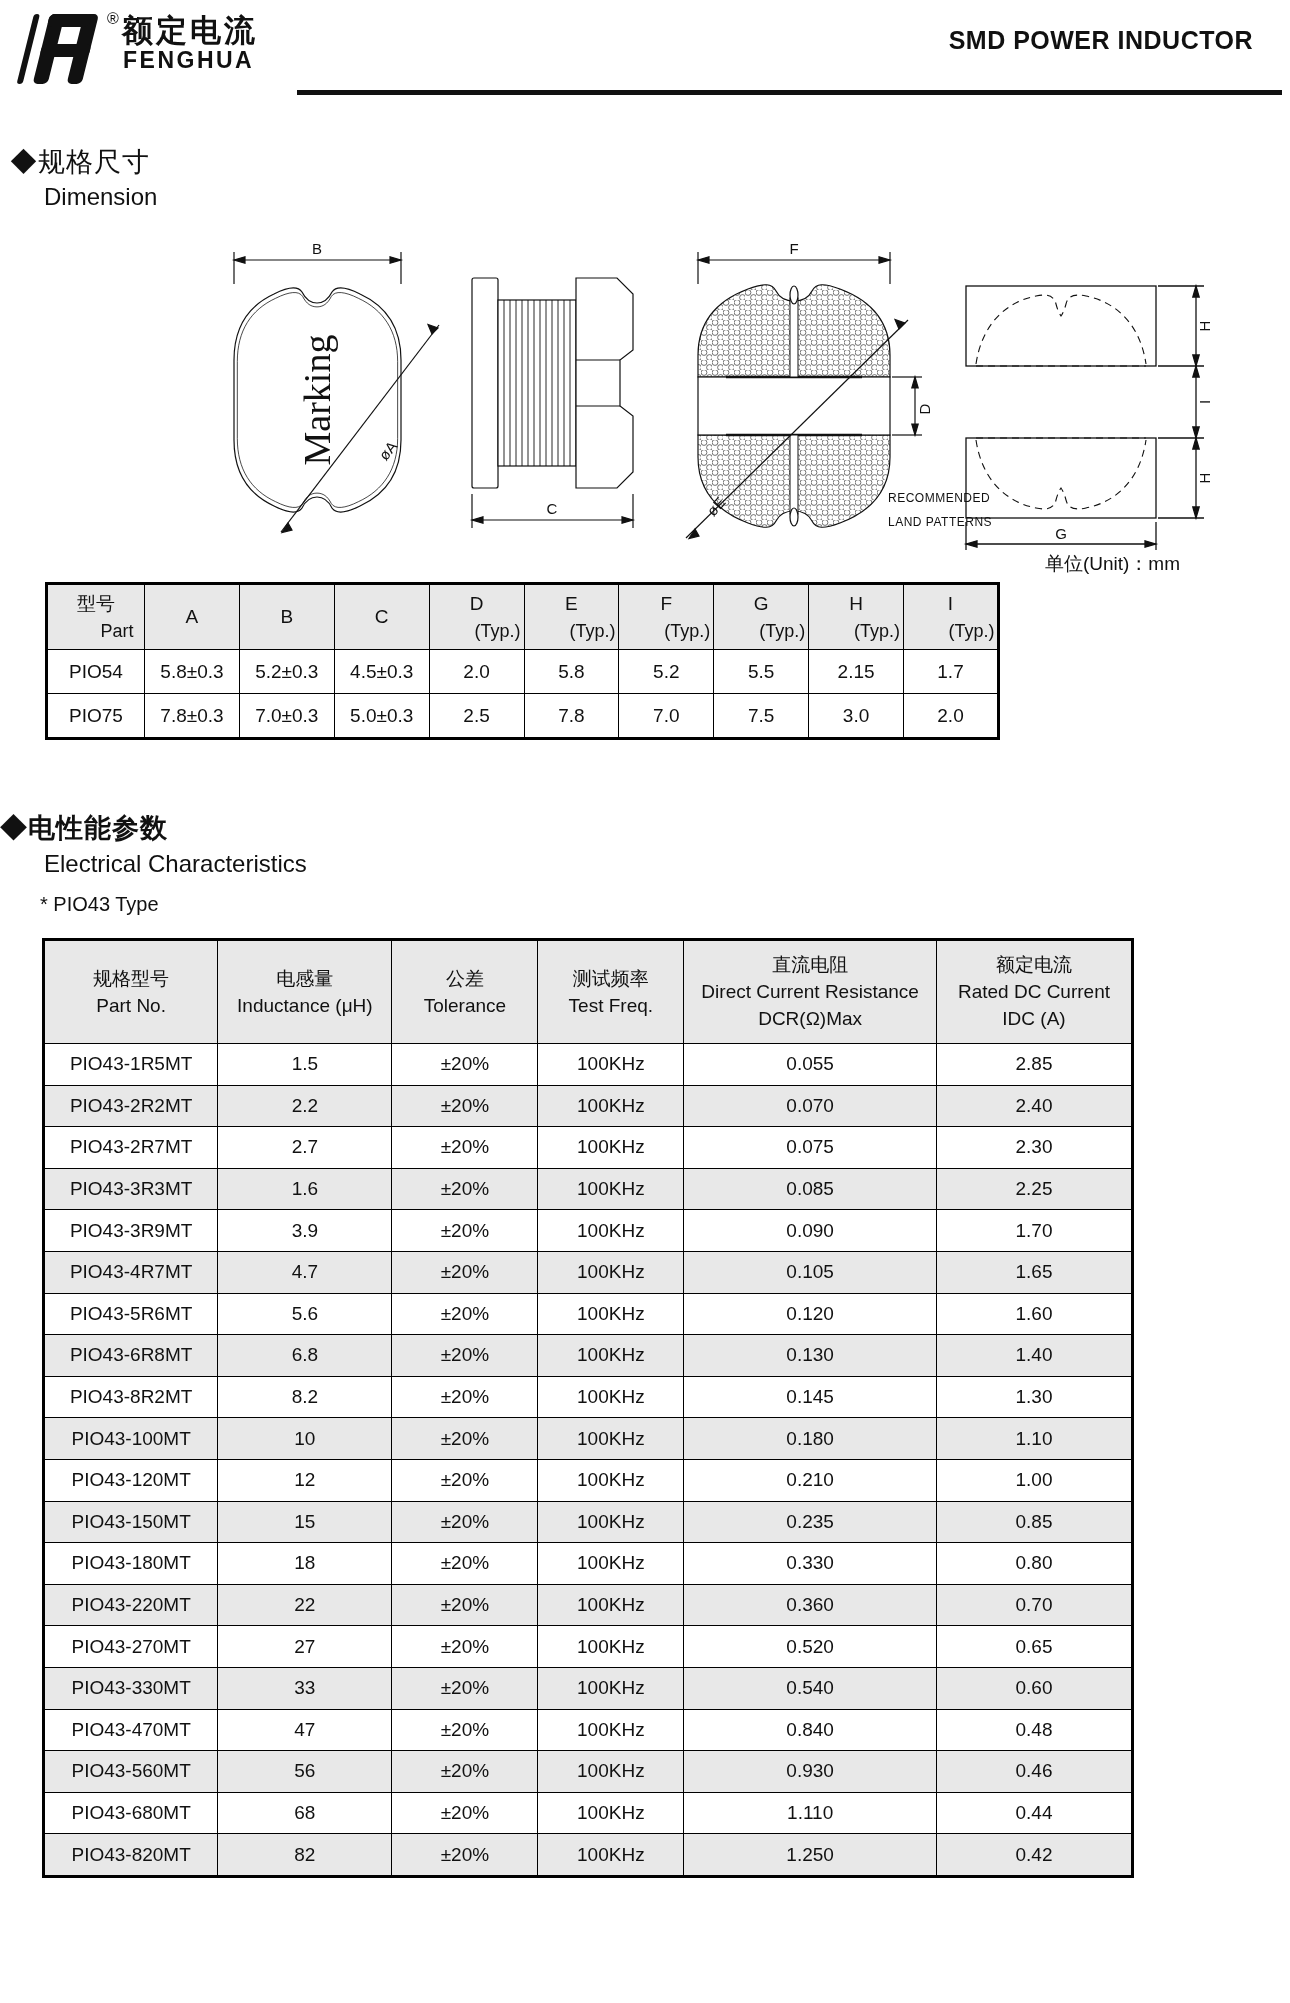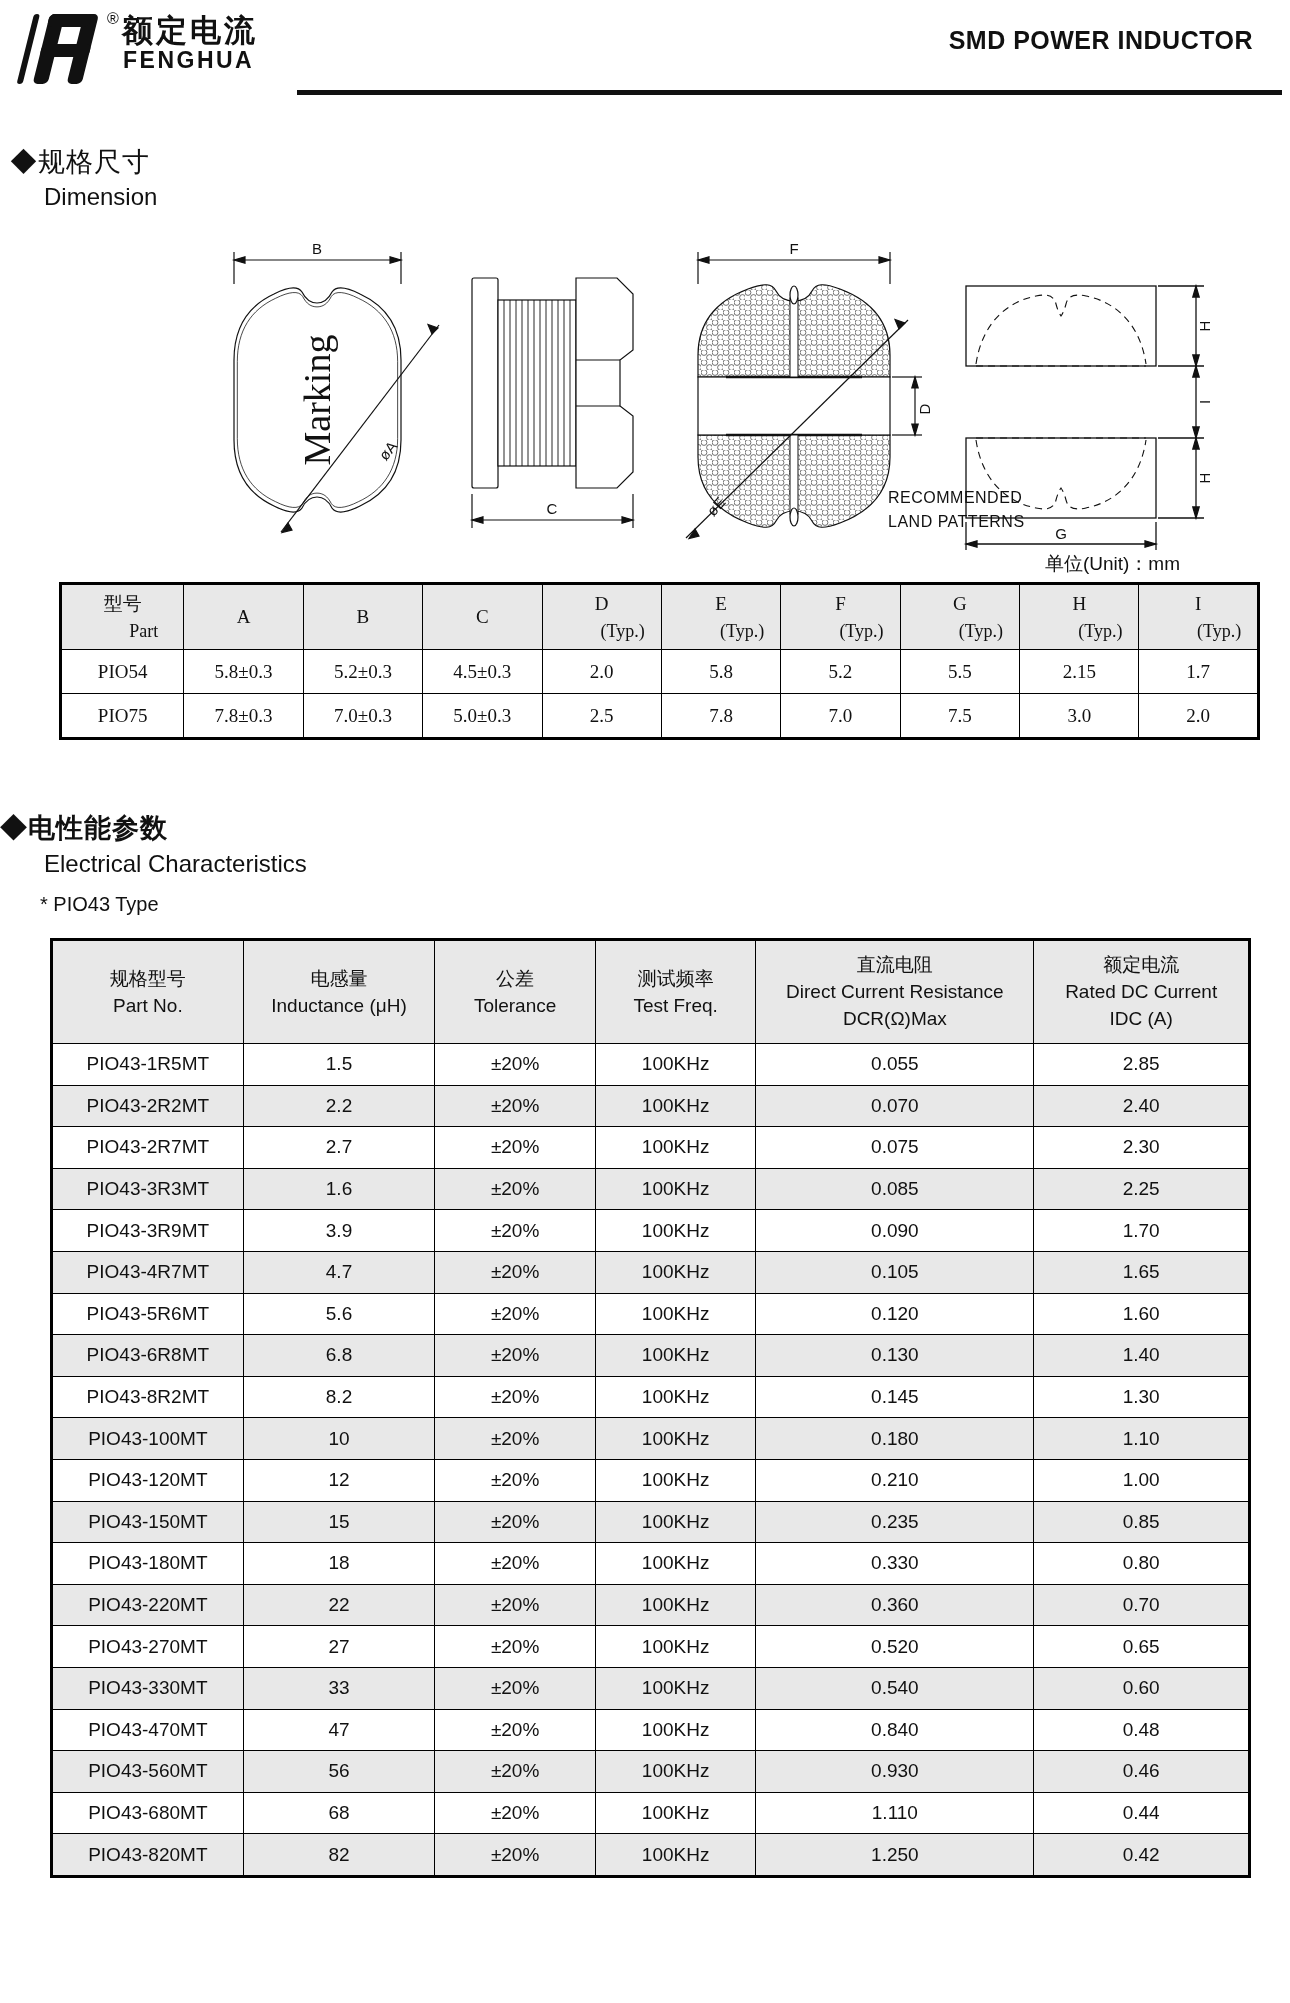--- a/index.html
+++ b/index.html
@@ -28,35 +28,35 @@
   #type-note { left:40px; top:893px; font-size:20px; }
 
   #unit-note { right:110px; top:551px; font-size:19px; }
 
   
   #drawings { left:0; top:238px; width:1290px; height:300px; }
   #drawings svg { position:absolute; }
   svg text { font-family:"Liberation Sans", sans-serif; fill:#111; }
   .dim-label { font-size:15px; }
   .marking-label { font-family:"Liberation Serif", serif; font-size:38px; }
-  #land-caption { left:888px; top:248px; font-size:16px; line-height:24px; letter-spacing:0.5px; }
+  #land-caption { left:888px; top:248px; font-size:12px; line-height:24px; letter-spacing:0.5px; }
 
   
   table { border-collapse:collapse; position:absolute; table-layout:fixed; background:#fff; }
   th,td { border:1.6px solid #000; text-align:center; vertical-align:middle;
           font-weight:normal; padding:0; font-size:19px; overflow:hidden; }
   table { border:3px solid #000; }
   thead th { background:#e8e8e8; }
 
-  #dim-table { left:59px; top:582px; width:1201px;font-family:Liberation Serif, serif; }
+  #dim-table { left:45px; top:582px; width:955px; }
   #dim-table thead th { height:64px; }
   #dim-table tbody td { height:43px; }
   #dim-table .h2 { font-size:18px;margin-left:42px; }
 
-  #elec-table { left:50px; top:938px; width:1201px; }
+  #elec-table { left:42px; top:938px; width:1092px; }
   #elec-table thead th { height:102px; }
   #elec-table tbody td { height:40.6px; }
   #elec-table tbody tr:nth-child(even) td { background:#e8e8e8; }
   .hwrap { display:flex; flex-direction:column; justify-content:center; height:100%; gap:5px; }
   .hwrap div { line-height:22px; }
 </style>
 </head>
 <body>
 
 <svg id="logo-emblem" class="abs" width="112" height="86" viewBox="0 0 112 86">

